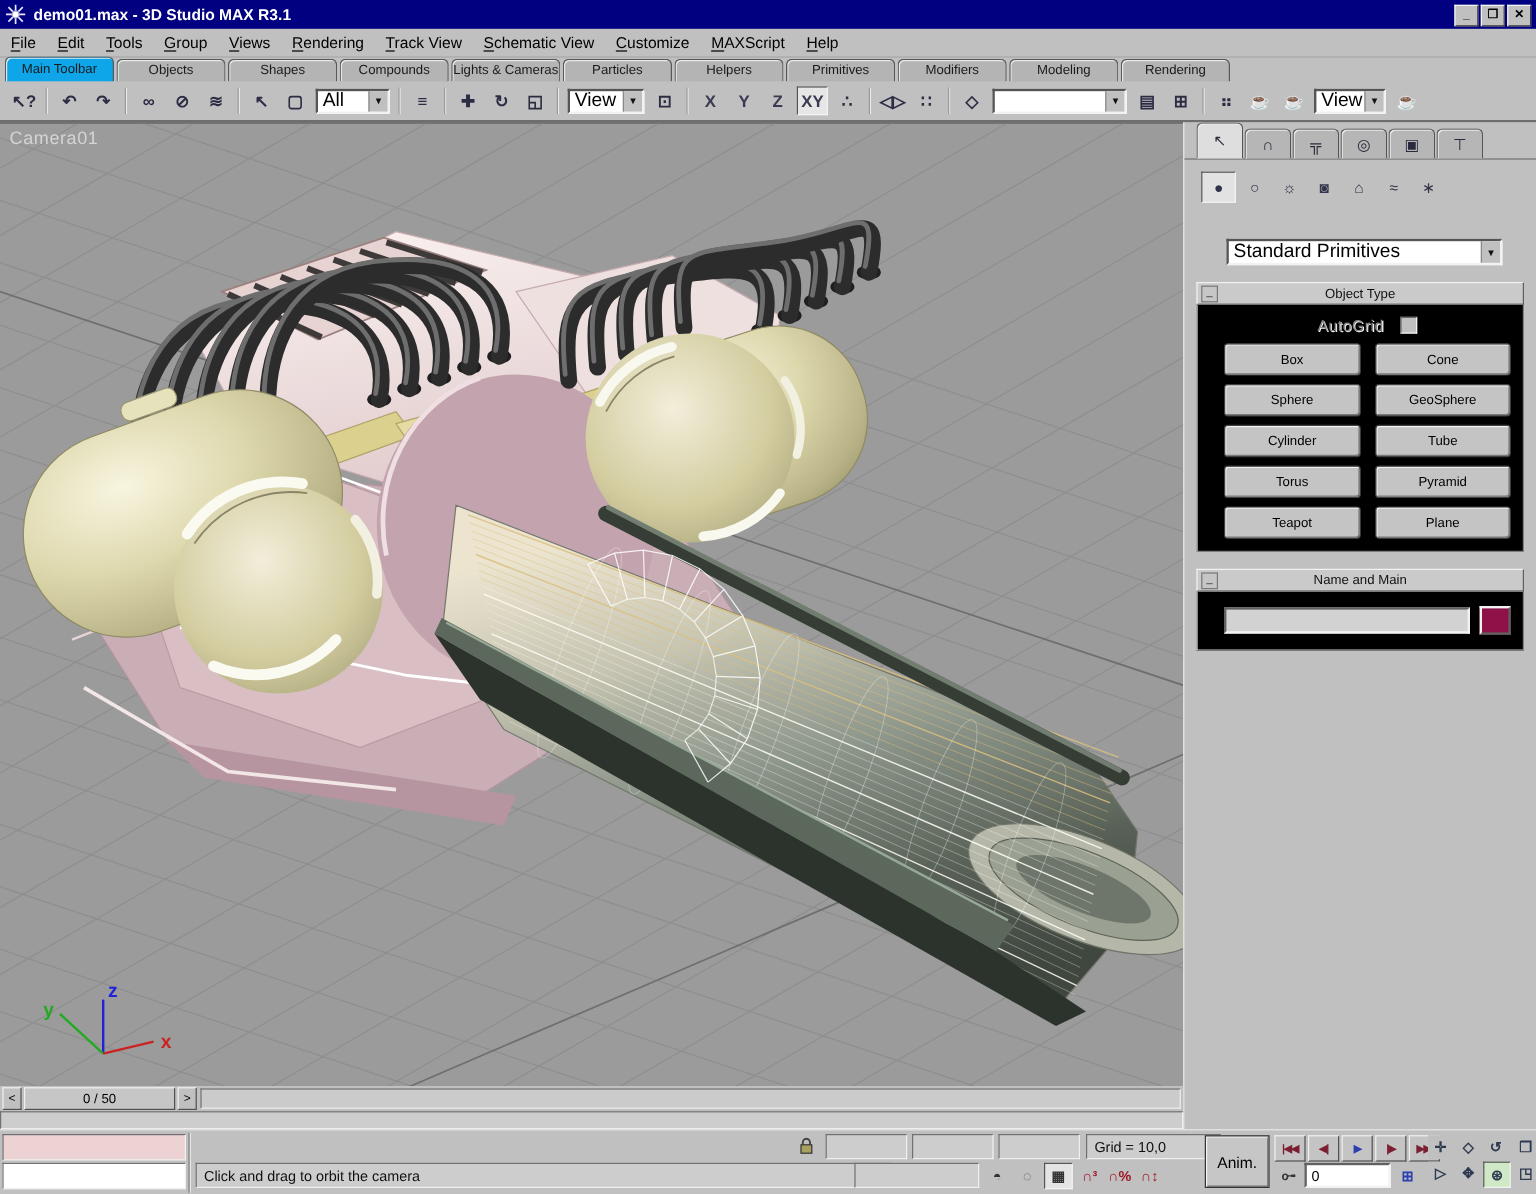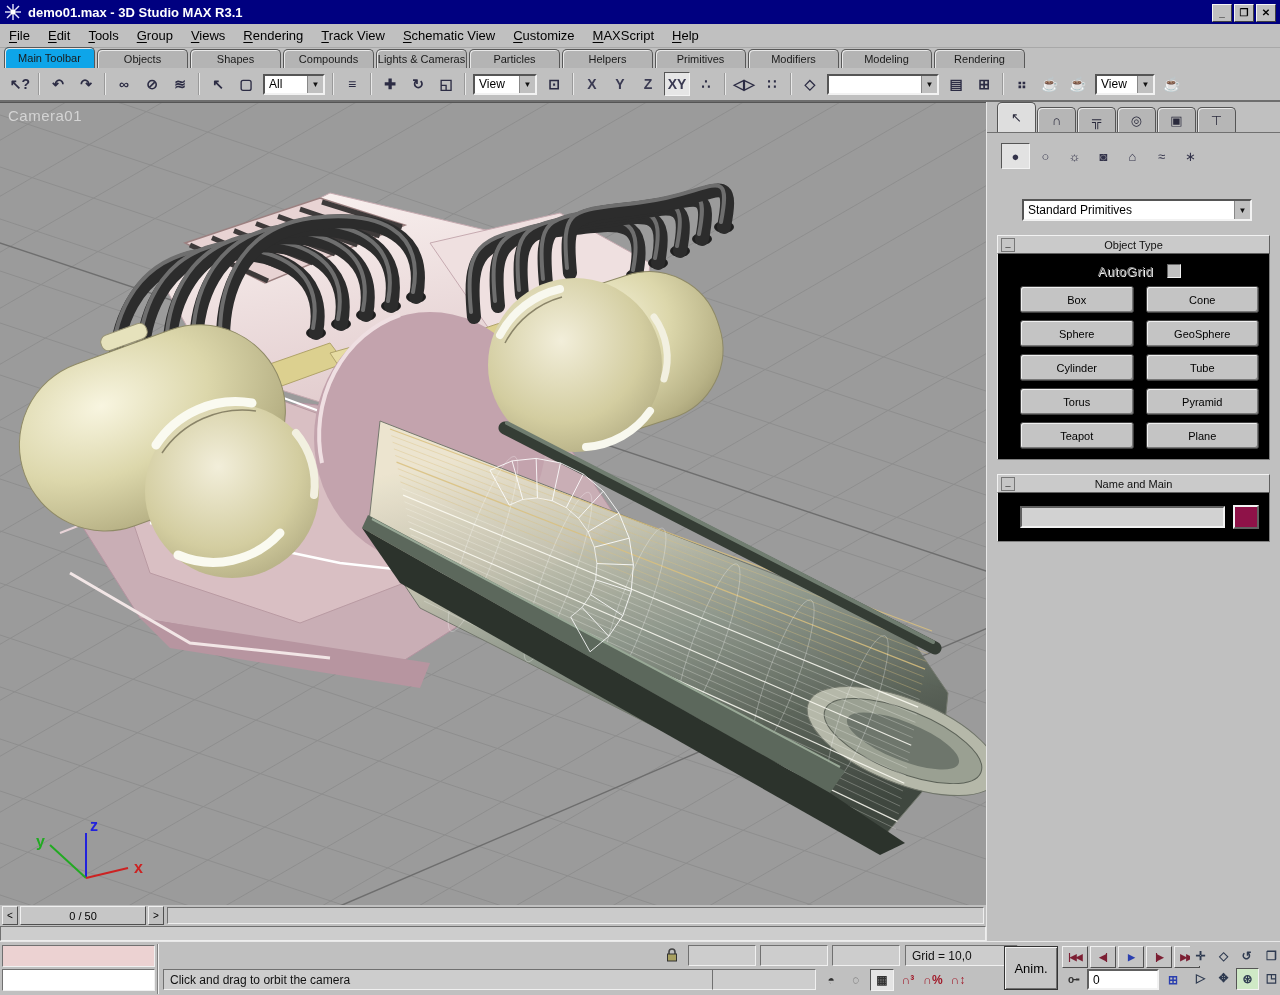--- a/index.html
+++ b/index.html
@@ -17,21 +17,21 @@
   .tabbar{position:absolute;left:0;top:47px;width:1280px;height:21px;display:flex;align-items:flex-end;padding-left:4px;box-sizing:border-box}
   .tab{height:18px;width:89px;margin-right:2px;background:#b4b4b4;border:1px solid #585858;border-bottom:none;border-radius:5px 5px 0 0;box-shadow:inset 1px 1px 0 #e8e8e8;font-size:11px;display:flex;align-items:center;justify-content:center;color:#1a1a1a;white-space:nowrap;overflow:hidden}
   .tab.active{background:#0ea5e9;height:20px;font-weight:normal}
   
   .toolbar{position:absolute;left:0;top:68px;width:1280px;height:34px;background:#c0c0c0;display:flex;align-items:center;padding:0 6px;box-sizing:border-box;border-bottom:2px solid #6e6e6e}
   .tbtn{min-width:26px;height:24px;display:flex;align-items:center;justify-content:center;font-size:14px;font-weight:bold;color:#2c2c44;margin:0 1px;cursor:default}
   .tsep{width:1px;height:22px;background:#9a9a9a;border-right:1px solid #e8e8e8;margin:0 4px}
   .axisbtn{min-width:24px;height:22px;display:flex;align-items:center;justify-content:center;font-size:14px;font-weight:bold;color:#3a3a52;margin:0 2px}
   .axisbtn.pressed{background:#e6e6e6;border:1px solid;border-color:#555 #f4f4f4 #f4f4f4 #555}
   .dd{height:21px;display:inline-flex;align-items:center;border:2px solid;border-color:#555 #f2f2f2 #f2f2f2 #555;background:#fff;margin:0 3px;box-sizing:border-box}
-  .dd .dd-value{flex:1;font-size:12px;padding:16px 4px;white-space:nowrap;overflow:hidden}
+  .dd .dd-value{flex:1;font-size:16px;padding:16px 4px;white-space:nowrap;overflow:hidden}
   .dd .dd-arrow{width:15px;height:100%;background:#c0c0c0;border-left:1px solid #888;display:flex;align-items:center;justify-content:center;font-size:8px;color:#111}
   
   .viewport{position:absolute;left:0;top:102px;width:986px;height:803px;background:#9b9b9b;overflow:hidden;border-top:1px solid #555}
   .vp-label{position:absolute;left:8px;top:4px;font-size:15px;color:#d4d4d4;letter-spacing:.5px}
   
   .cmdpanel{position:absolute;left:986px;top:102px;width:294px;height:839px;background:#c0c0c0;border-left:1px solid #e8e8e8;box-sizing:border-box}
   .ptabs{display:flex;align-items:flex-end;height:30px;padding-left:10px;border-bottom:1px solid #707070}
   .ptab{width:37px;height:24px;margin-right:1px;border:1px solid #555;border-bottom:none;border-radius:5px 5px 0 0;background:#b6b6b6;box-shadow:inset 1px 1px 0 #e8e8e8;display:flex;align-items:center;justify-content:center;font-size:13px;color:#2a2a3c}
   .ptab.active{background:#dedede;height:29px}
   .pcats{display:flex;align-items:center;height:34px;padding-left:14px;margin-top:6px}

